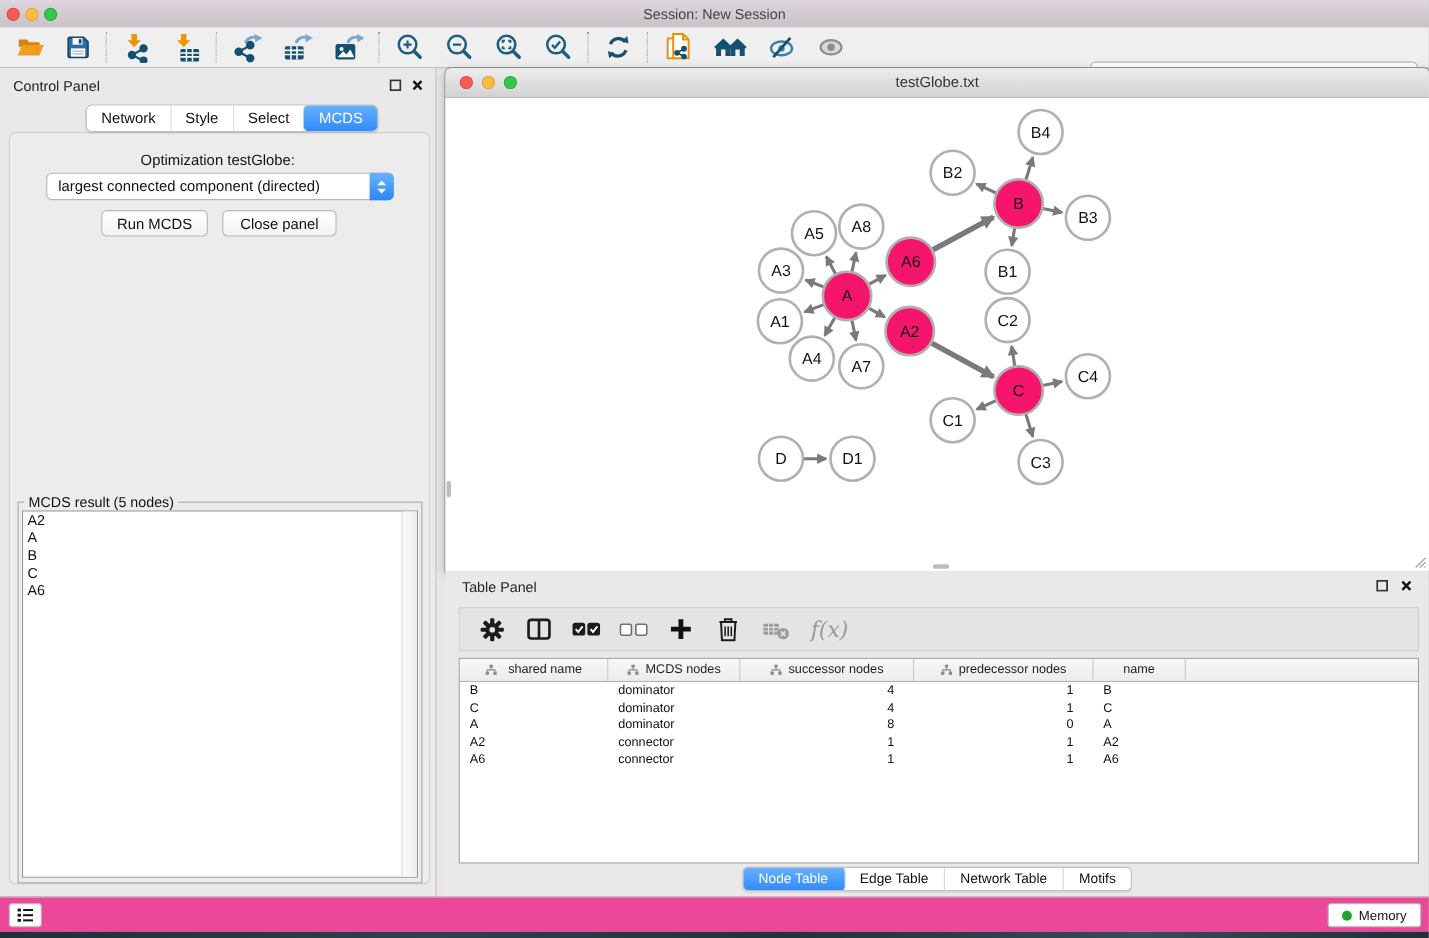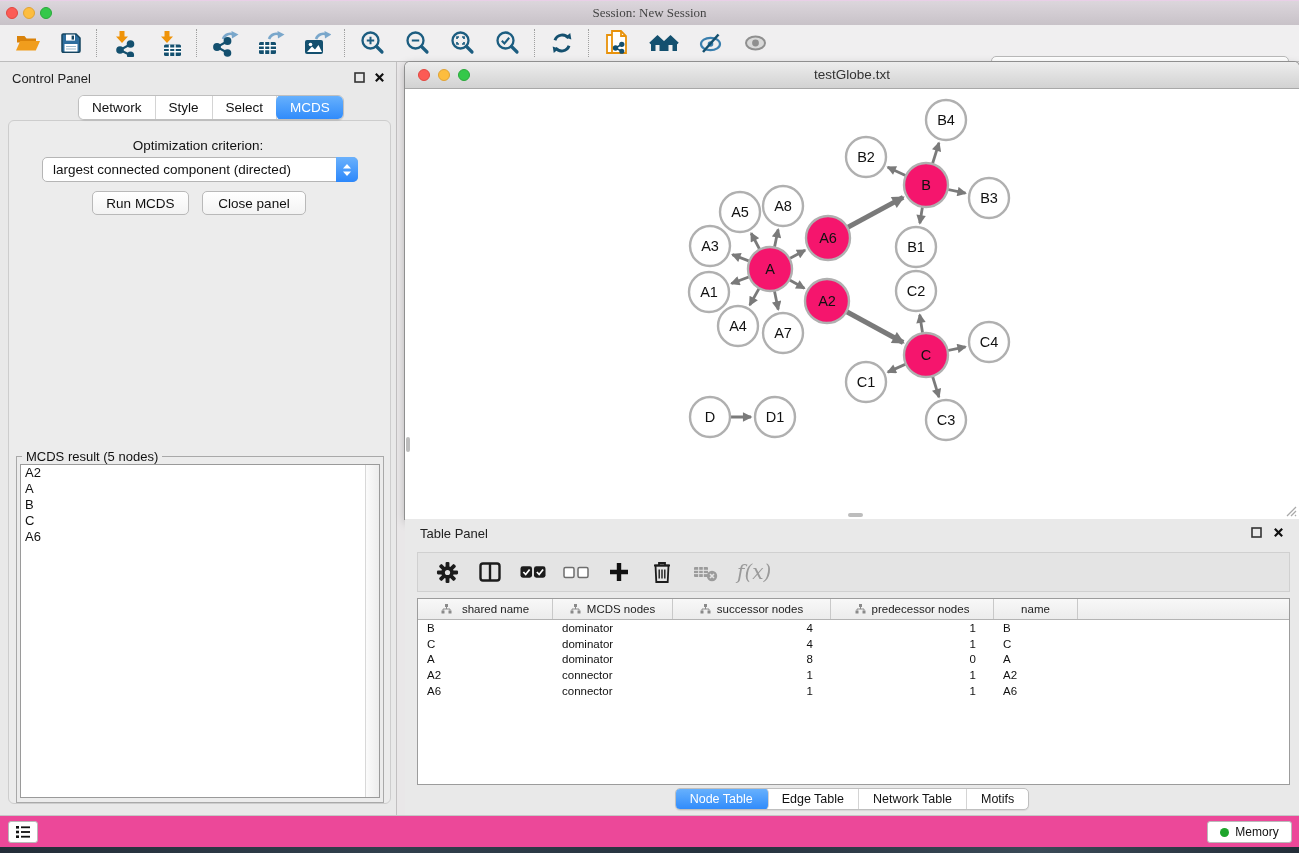--- a/index.html
+++ b/index.html
@@ -2,21 +2,21 @@
 <html><head>
 <meta charset="utf-8">
 <style>
   html,body{margin:0;padding:0;}
   body{font-family:"Liberation Sans",sans-serif;background:#222;}
   .screen{position:relative;width:1299px;height:853px;background:#e9e7e8;overflow:hidden;}
   .abs{position:absolute;}
 
   
   .titlebar{left:0;top:0;width:1299px;height:25px;
-    background:linear-gradient(#dcd6dc,#c8c2c8);border-top:1px solid #e9cfe7;box-sizing:border-box;font-family:Liberation Serif, serif;}
+    background:linear-gradient(#dcd6dc,#c8c2c8);border-top:1px solid #e9cfe7;box-sizing:border-box;}
   .titlebar .title{position:absolute;left:0;right:0;top:4px;text-align:center;font-size:13px;color:#444;}
   .tl{position:absolute;top:6px;width:12px;height:12px;border-radius:50%;}
   .tl.red{background:#fc5b55;border:1px solid #e14840;box-sizing:border-box;}
   .tl.yellow{background:#fdbd3f;border:1px solid #e0a335;box-sizing:border-box;}
   .tl.green{background:#34c84a;border:1px solid #2aa83b;box-sizing:border-box;}
 
   
   .toolbar{left:0;top:25px;width:1299px;height:37px;background:#f0eff0;
     border-bottom:1px solid #bcbcbc;box-sizing:border-box;display:flex;align-items:center;}
   .tb-btn{height:30px;display:flex;align-items:center;justify-content:center;padding:0 9px;cursor:default;}
@@ -267,21 +267,21 @@
         <path d="M2 2l8 8M10 2l-8 8" stroke="#111" stroke-width="2.4"></path>
       </svg>
     </div>
     <div class="cp-card"></div>
     <div class="cp-tabs" id="cp-tabs">
         <div class="cp-tab">Network</div>
         <div class="cp-tab">Style</div>
         <div class="cp-tab">Select</div>
         <div class="cp-tab active">MCDS</div>
       </div>
-    <div class="opt-label">Optimization criterion:</div>
+    <div class="opt-label">Optimization testGlobe:</div>
     <div class="select">
       <span class="sel-text">largest connected component (directed)</span>
       <span class="sel-step">
         <svg width="10" height="6" viewBox="0 0 10 6">
             <path d="M1 5.5L5 1l4 4.5z" fill="#fff"></path>
           </svg>
         <svg width="10" height="6" viewBox="0 0 10 6">
             <path d="M1 .5L5 5 9 .5z" fill="#fff"></path>
           </svg>
       </span>

